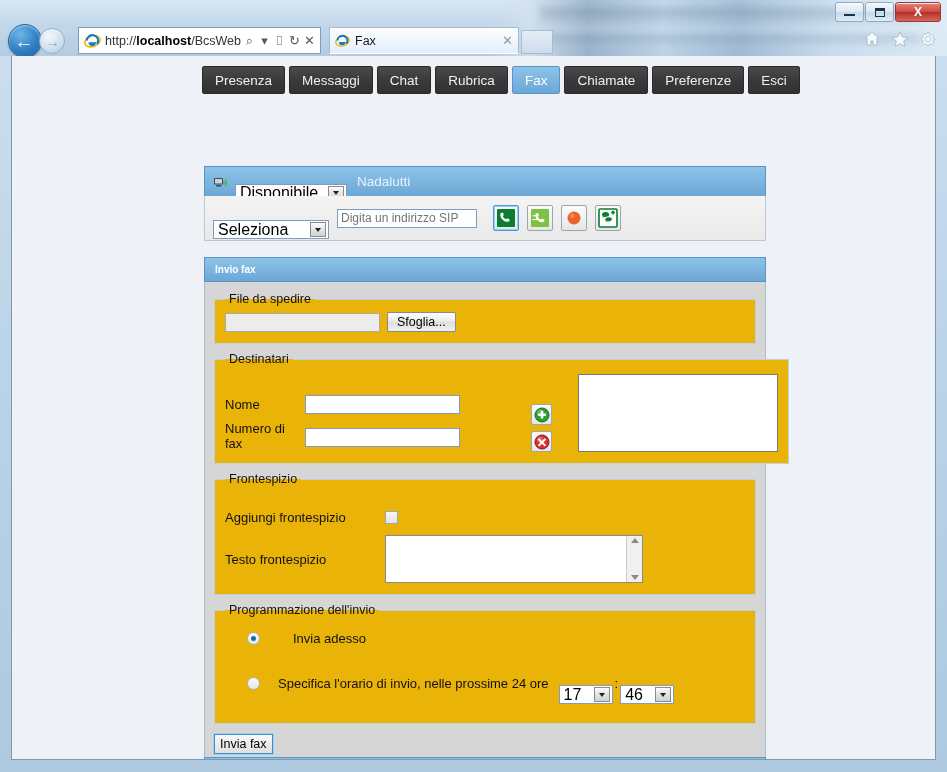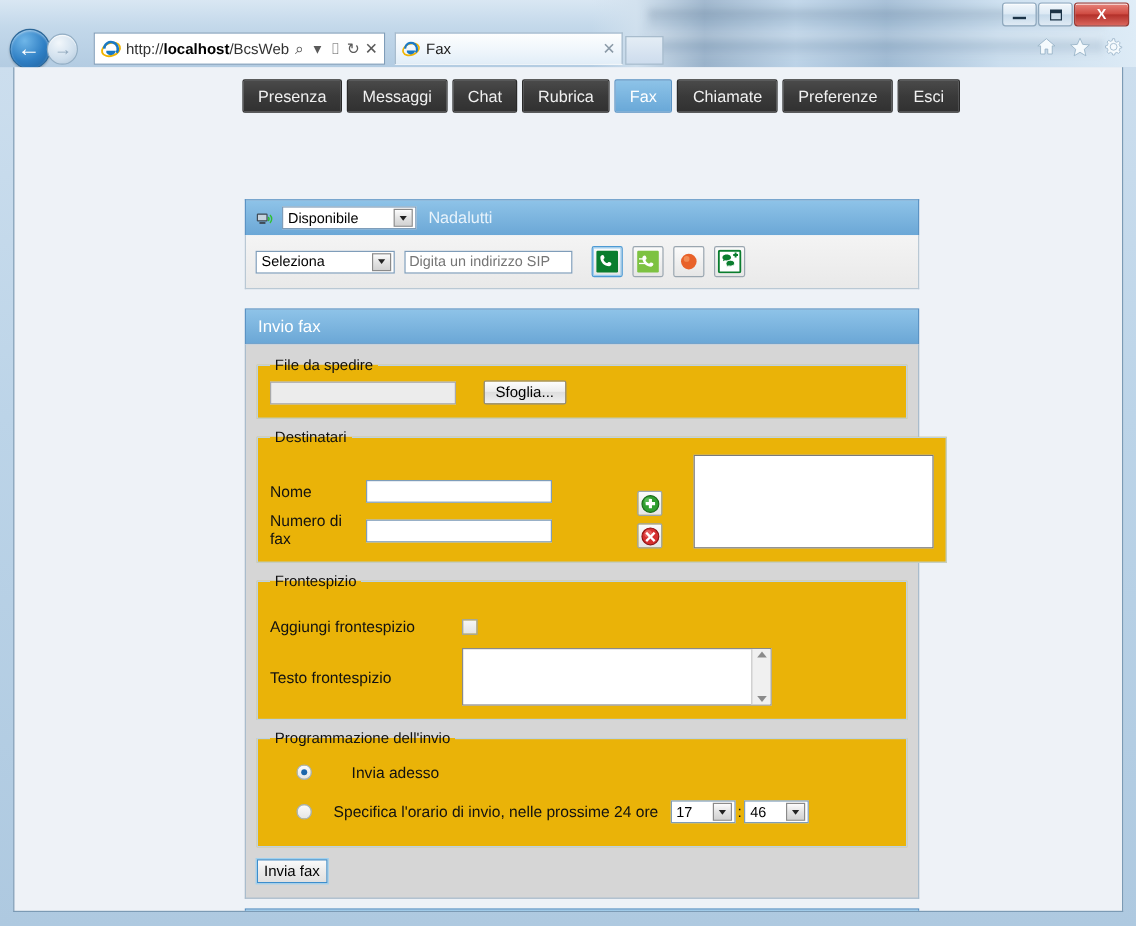--- a/index.html
+++ b/index.html
@@ -127,22 +127,22 @@
   #toolbar{
     position:absolute; left:192px; top:140px; width:562px; height:45px;
     background:linear-gradient(180deg,#f4f4f4 0%,#e9e9e9 100%);
     border:1px solid #b9c8d4; border-top:none;
     display:flex; align-items:center; padding:0 8px; gap:8px;
   }
 
   
   .wsel{
     height:19px; background:#fff; border:1px solid #7f9db9;
-    display:inline-flex; align-items:center; font-size:12px; color:#000;
-    padding-left:4px; position:relative;
+    display:inline-flex; align-items:center; font-size:16px; color:#000;
+    padding-left:4px; position:relative;margin-top:23px;
   }
   .wsel .arrowbox{
     width:16px; height:15px; margin-left:auto; margin-right:2px;
     background:linear-gradient(180deg,#fdfdfd 0%,#e3e3e3 50%,#d2d2d2 100%);
     border:1px solid #8a8a8a;
     display:flex; align-items:center; justify-content:center;
   }
   .caret{ width:0;height:0;border-left:3.5px solid transparent;border-right:3.5px solid transparent;border-top:4px solid #222;}
   .winput{
     height:19px; background:#fff; border:1px solid #7f9db9;
@@ -153,21 +153,21 @@
     width:26px; height:26px; border:1px solid #9aa6b0; border-radius:2px;
     background:linear-gradient(180deg,#fbfbfb,#e6e6e6);
     display:flex; align-items:center; justify-content:center; position:relative;
   }
   .tbtn.sel{ border-color:#4d9ad4; box-shadow:0 0 0 1px #9ccdf0 inset; }
 
   
   .panel-head{
     background:linear-gradient(180deg,#8ec3e8 0%,#6ba7d6 100%);
     border:1px solid #5b93c4;
-    color:#fff; font-size:14px; padding:6px 10px; font-weight:normal;
+    color:#fff; font-size:10px; padding:6px 10px; font-weight:bold;
   }
   #faxpanel{ position:absolute; left:192px; top:201px; width:562px; }
   #faxbody{
     background:#d6d6d6; border:1px solid #a9bccc; border-top:none;
     padding:10px 9px 12px 9px;
   }
   fieldset.fs{
     border:1px solid #bcd2e4; background:#eab308; margin:0 0 8px 0;
     padding:6px 10px 11px 10px;
   }
@@ -359,21 +359,21 @@
         </svg>
       </div>
     </div>
 
     <div id="faxpanel">
       <div class="panel-head">Invio fax</div>
       <div id="faxbody">
 
         <fieldset class="fs">
           <legend>File da spedire</legend>
-          <div class="row" style="gap:23px">
+          <div class="row" style="gap:7px">
             <input class="winput" style="width: 155px; font-family: &quot;Liberation Sans&quot;, sans-serif; background: rgb(236, 236, 236); border-color: rgb(169, 169, 169);" readonly="">
             <button class="sbtn">Sfoglia...</button>
           </div>
         </fieldset>
 
         <fieldset class="fs">
           <legend>Destinatari</legend>
           <div class="row" style="align-items:flex-end; gap:26px">
             <div style="flex:none; width:280px;">
               <div class="row" style="margin:5px 0 8px 0">

